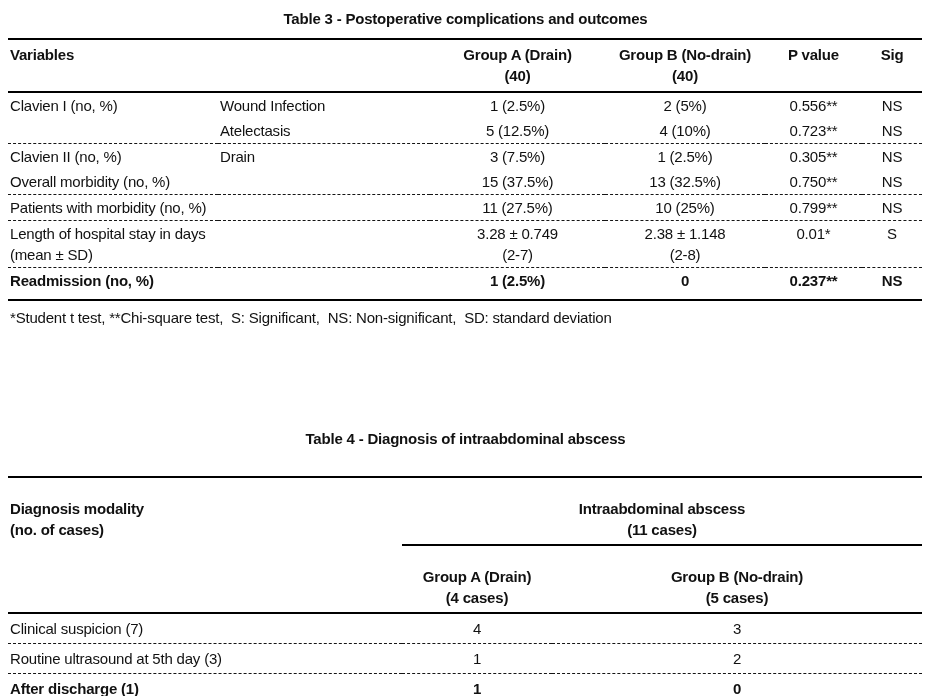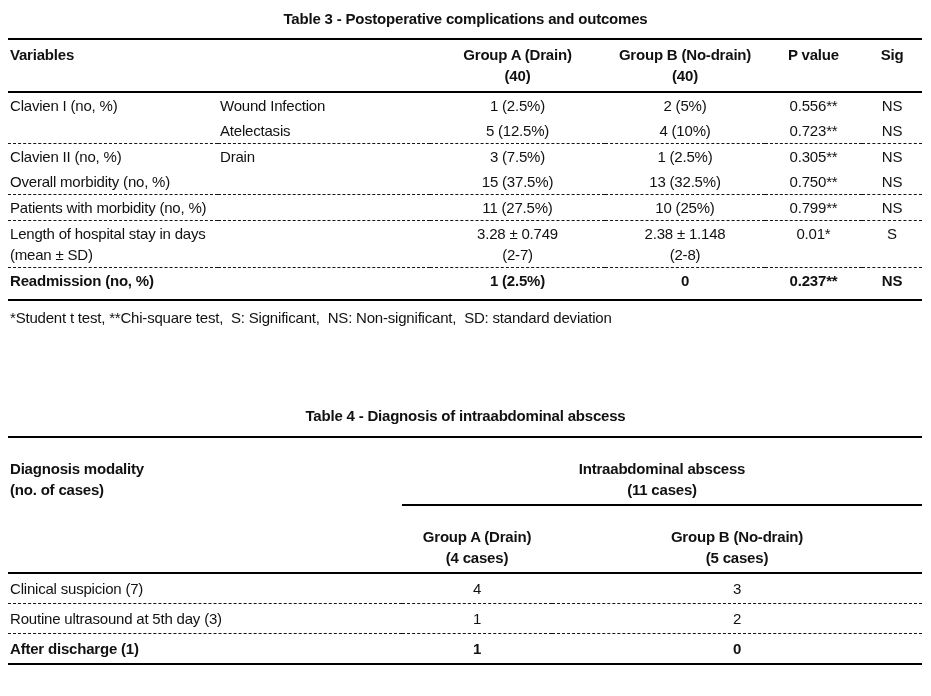--- a/index.html
+++ b/index.html
@@ -9,21 +9,21 @@
     font-family: "Liberation Sans", sans-serif;
     font-size: 15px; letter-spacing: -0.2px;
   }
   .page { position: relative; width: 931px; height: 696px; }
 
   .tbl-title {
     text-align: center; font-weight: bold; font-size: 15px;
     line-height: 21px;
   }
   .t3-title { padding-top: 8px; padding-bottom: 9px; }
-  .t4-title { margin-top: 77px; padding-bottom: 10px; }
+  .t4-title { margin-top: 100px; padding-bottom: 27px; }
 
   table.tbl {
     border-collapse: collapse; table-layout: fixed;
     margin-left: 8px; width: 914px;
     border-top: 2px solid #000;
   }
   .tbl th, .tbl td {
     font-size: 15px; font-weight: normal; text-align: left;
     vertical-align: top; line-height: 21px; padding: 2px 2px;
     overflow: hidden; white-space: nowrap;

